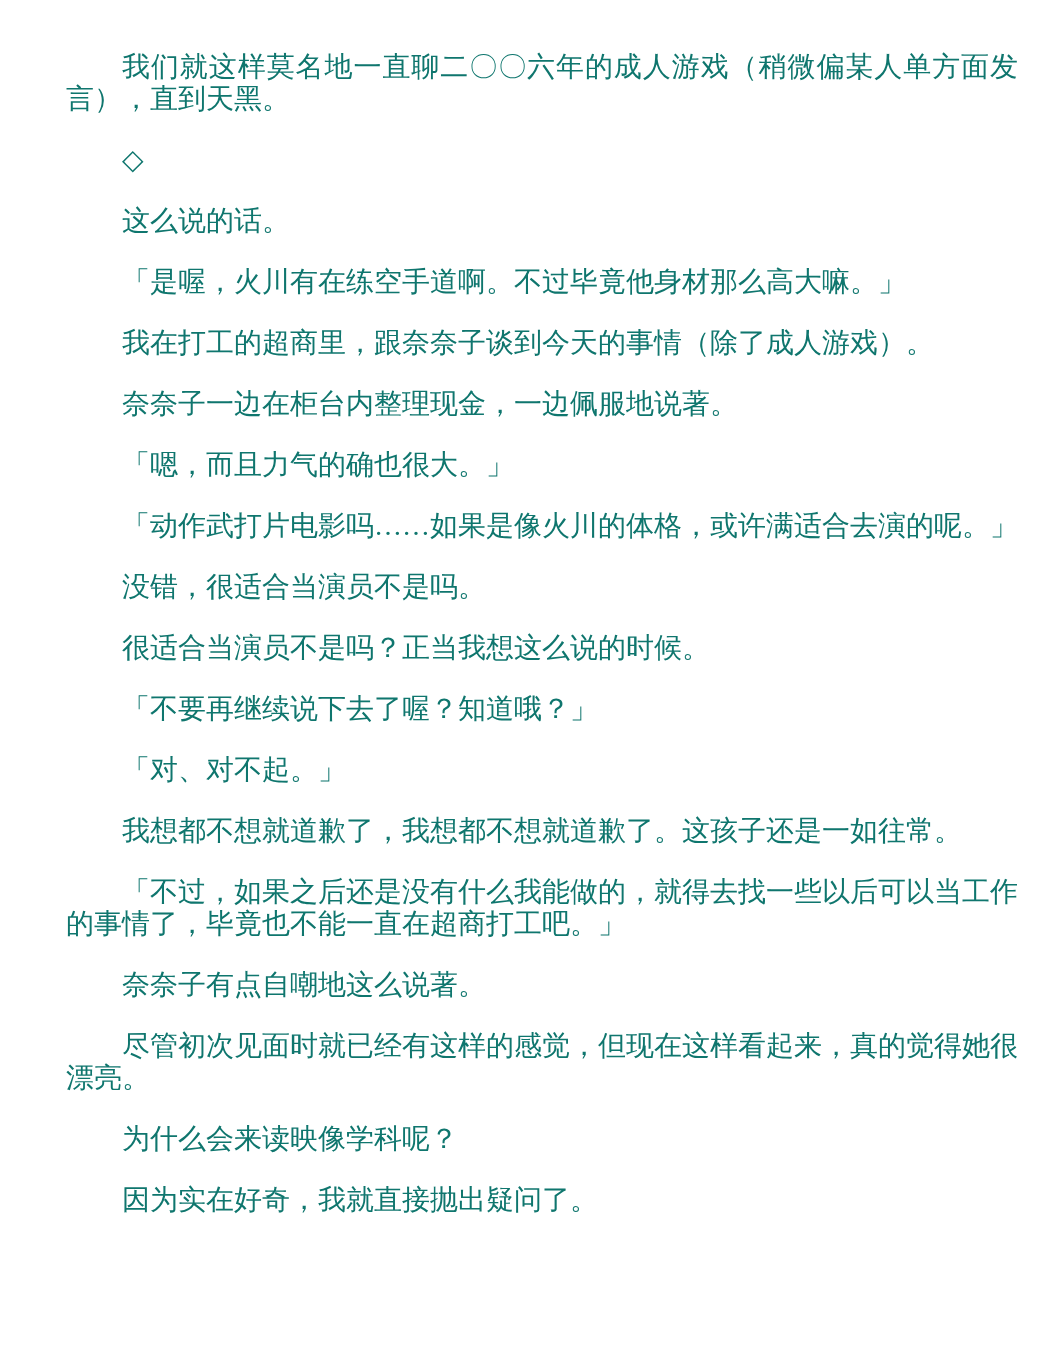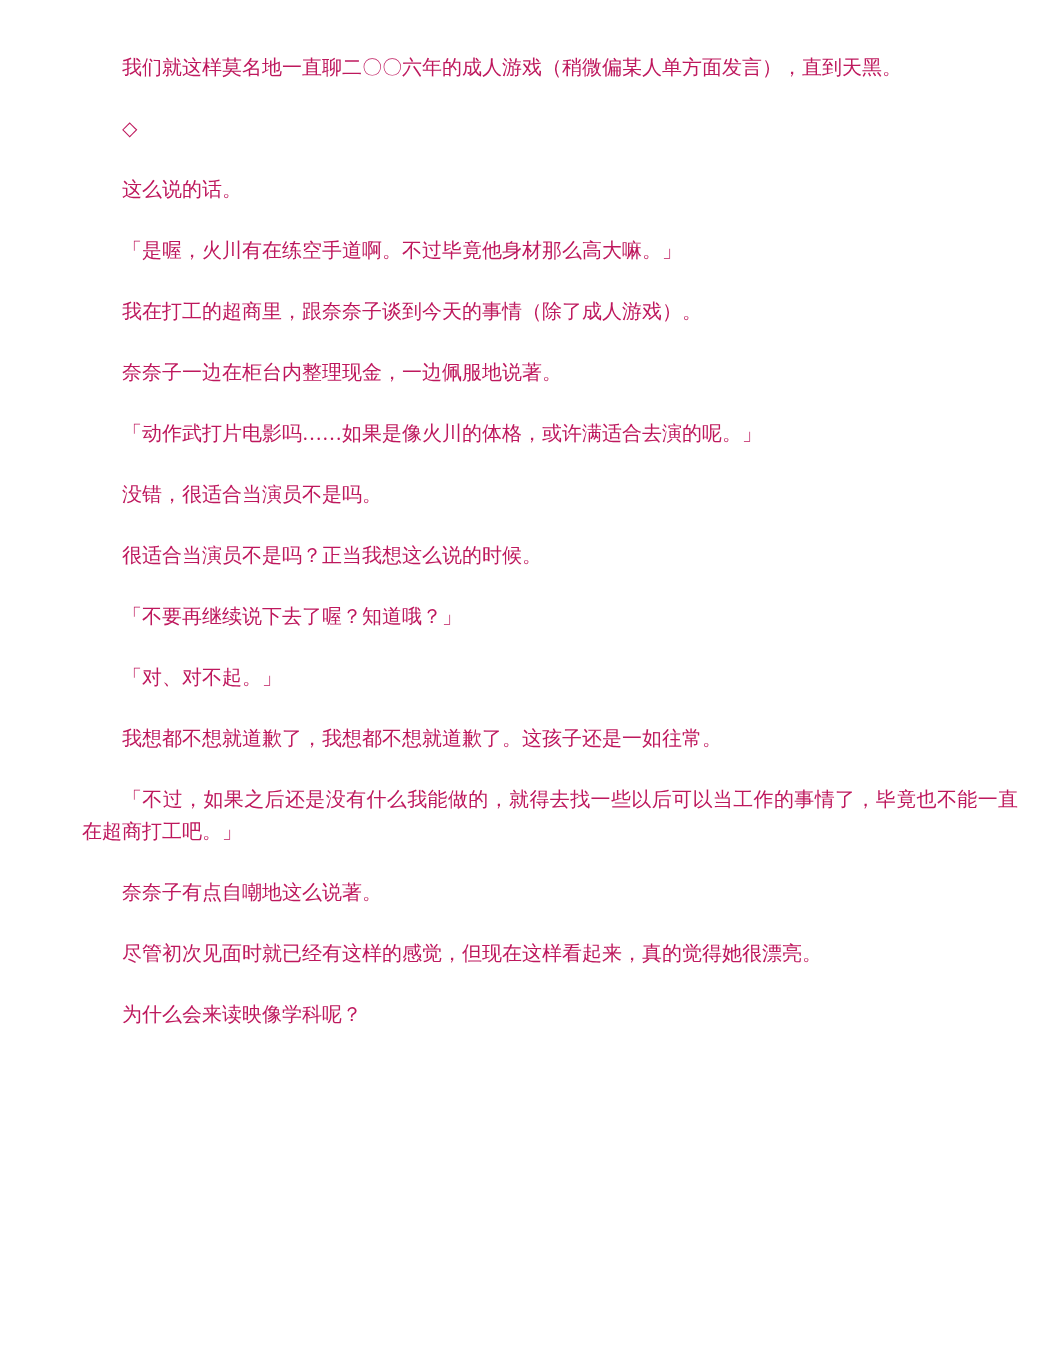--- a/index.html
+++ b/index.html
@@ -14,24 +14,24 @@
     font-family: "Liberation Serif", "DejaVu Serif", serif;
   }
   .page {
     box-sizing: border-box;
     width: 1046px;
     height: 1354px;
     padding: 51px 28px 0 66px;
     background: #ffffff;
   }
   .para {
-    margin: 0 0 29px 16px;
-    font-size: 20px;
+    margin: 0 0 29px 0;
+    font-size: 28px;
     line-height: 32px;
-    color: #be185d;
+    color: #0f766e;
     text-indent: 2em;
     text-align: justify;
     text-justify: inter-ideograph;
     line-break: strict;
     word-break: normal;
     letter-spacing: 0;
   }
   .para.separator {
     text-align: left;
   }
@@ -39,23 +39,25 @@
 </head>
 <body>
 
 <main class="page">
     <p class="para">我们就这样莫名地一直聊二〇〇六年的成人游戏（稍微偏某人单方面发言），直到天黑。</p>
     <p class="para separator">◇</p>
     <p class="para">这么说的话。</p>
     <p class="para">「是喔，火川有在练空手道啊。不过毕竟他身材那么高大嘛。」</p>
     <p class="para">我在打工的超商里，跟奈奈子谈到今天的事情（除了成人游戏）。</p>
     <p class="para">奈奈子一边在柜台内整理现金，一边佩服地说著。</p>
+    <p class="para">「嗯，而且力气的确也很大。」</p>
     <p class="para">「动作武打片电影吗……如果是像火川的体格，或许满适合去演的呢。」</p>
     <p class="para">没错，很适合当演员不是吗。</p>
     <p class="para">很适合当演员不是吗？正当我想这么说的时候。</p>
     <p class="para">「不要再继续说下去了喔？知道哦？」</p>
     <p class="para">「对、对不起。」</p>
     <p class="para">我想都不想就道歉了，我想都不想就道歉了。这孩子还是一如往常。</p>
     <p class="para">「不过，如果之后还是没有什么我能做的，就得去找一些以后可以当工作的事情了，毕竟也不能一直在超商打工吧。」</p>
     <p class="para">奈奈子有点自嘲地这么说著。</p>
     <p class="para">尽管初次见面时就已经有这样的感觉，但现在这样看起来，真的觉得她很漂亮。</p>
     <p class="para">为什么会来读映像学科呢？</p>
+    <p class="para">因为实在好奇，我就直接抛出疑问了。</p>
   </main>
 
 </body></html>

